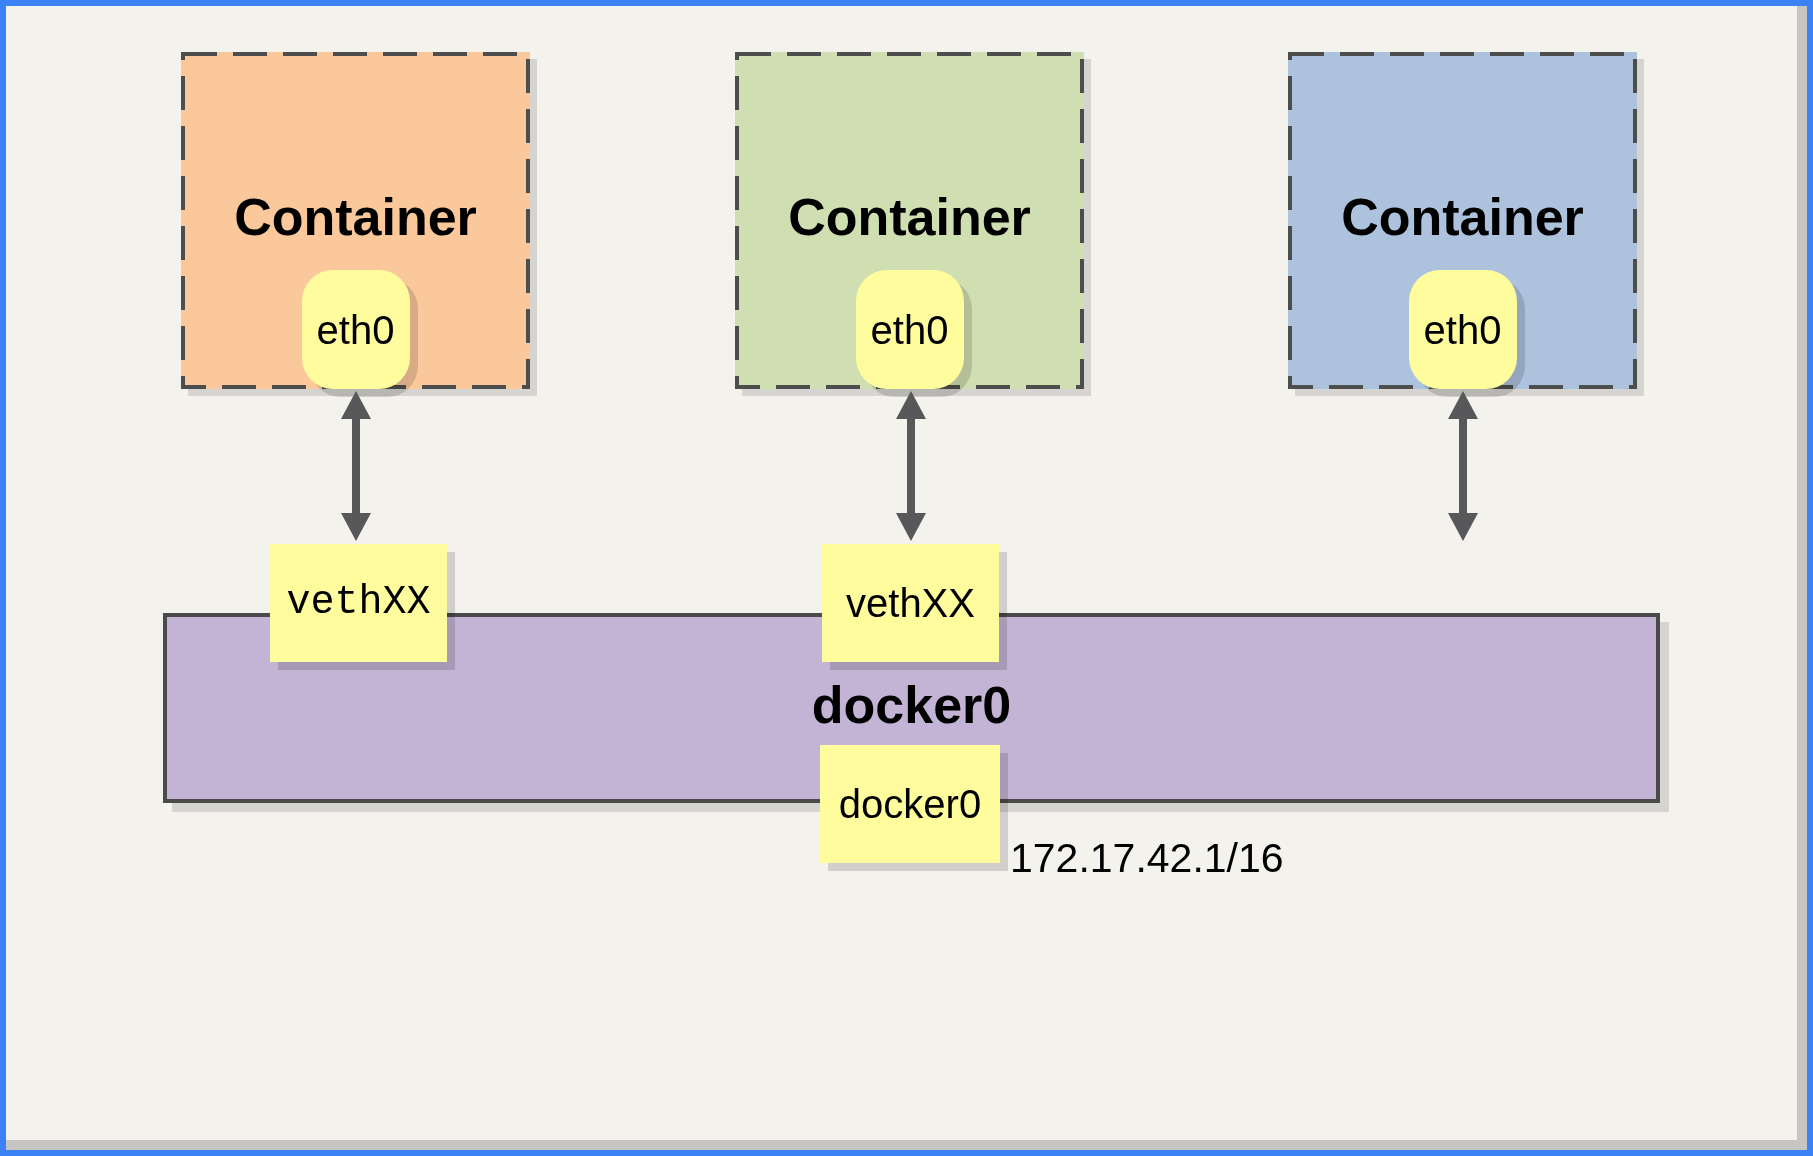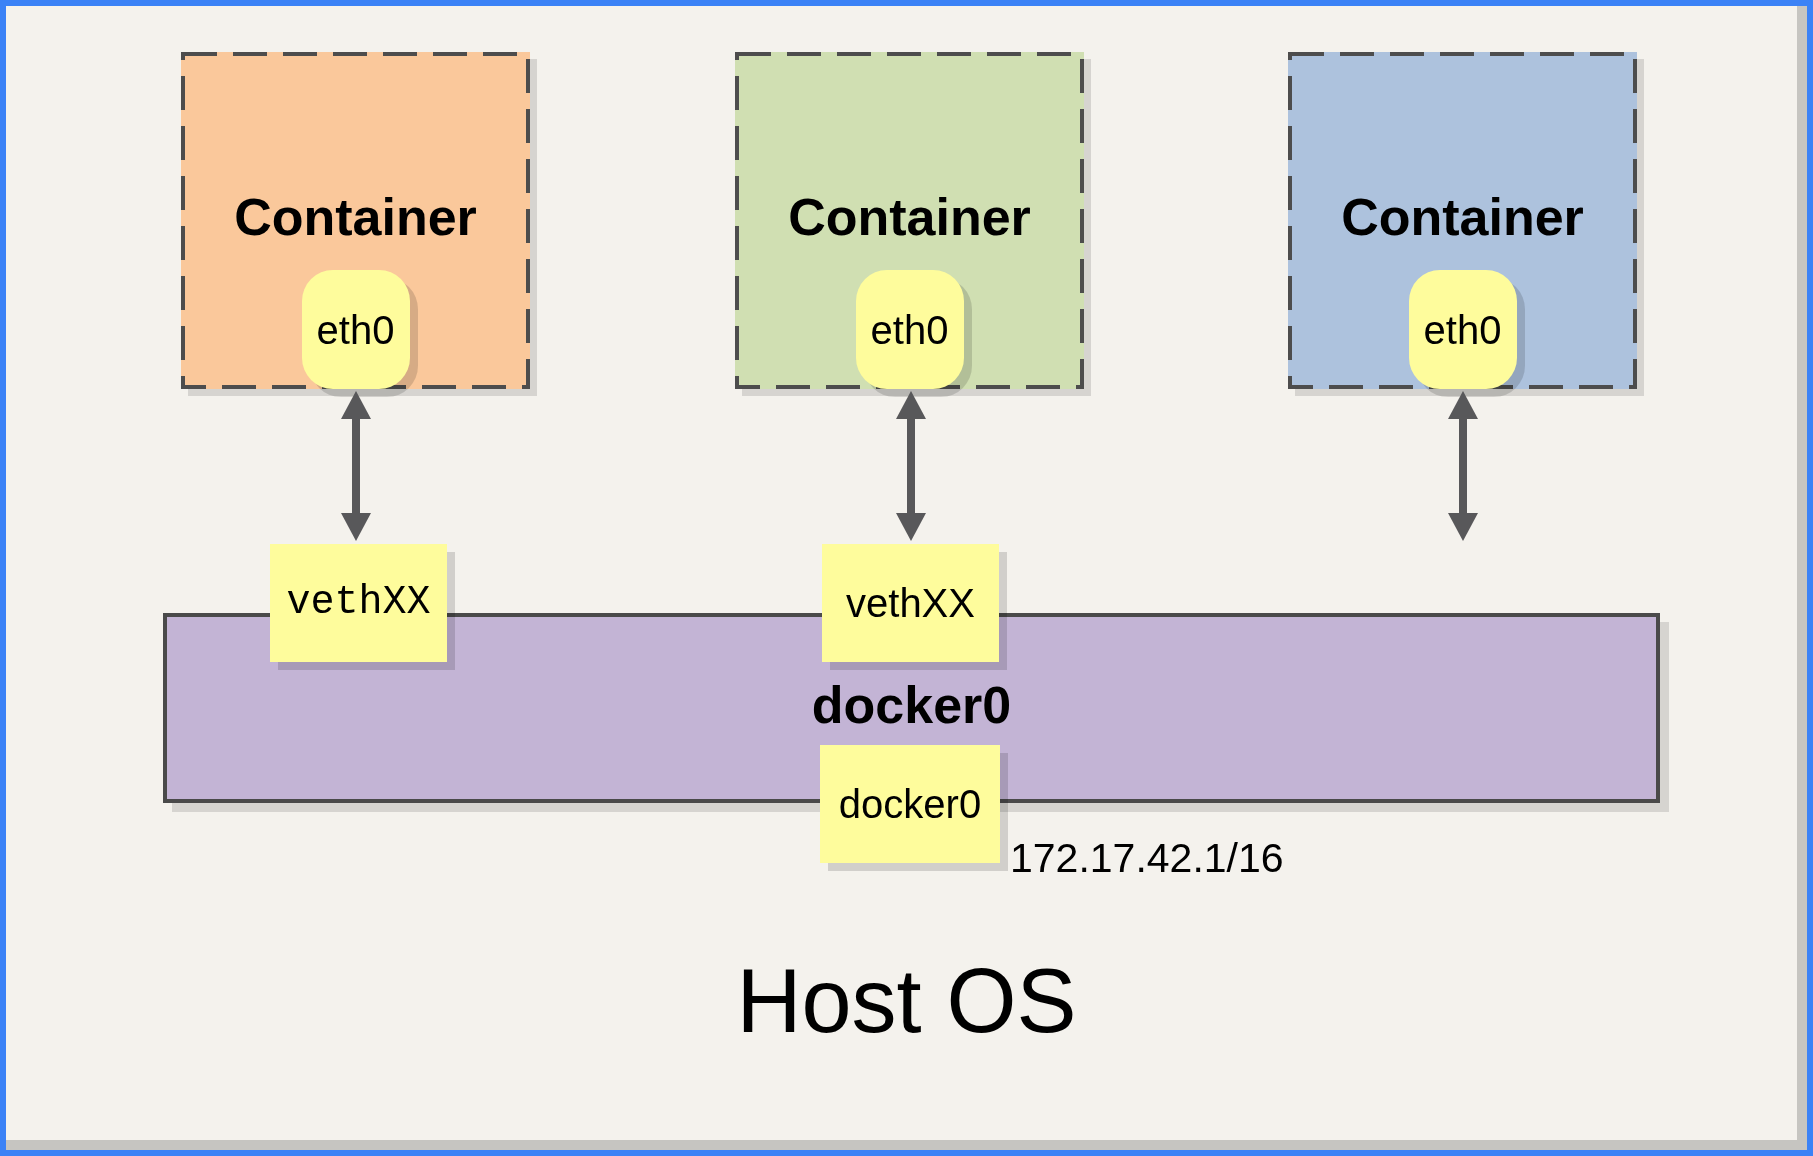--- a/index.html
+++ b/index.html
@@ -119,16 +119,15 @@
     <div class="port-box veth-box" style="left:822px;">
       <span>vethXX</span>
     </div>
 
     <div class="port-box docker0-box">
       <span>docker0</span>
     </div>
 
     <div class="ip-label">172.17.42.1/16</div>
 
-    <div class="host-label">Host OS</div>
 
   </div>
 </div>
 
 </body></html>

